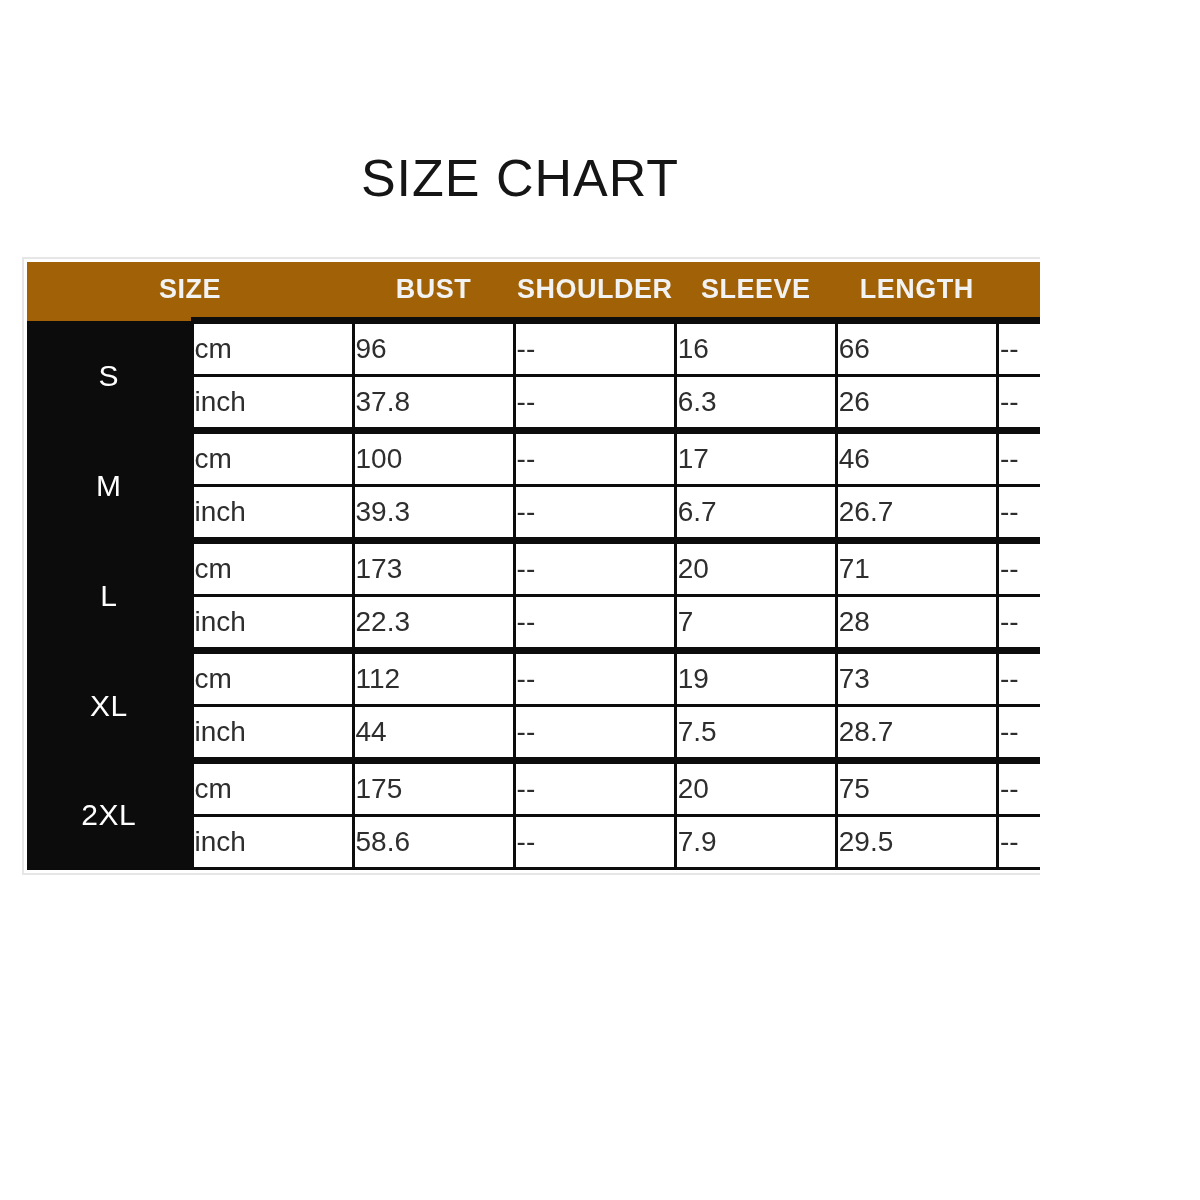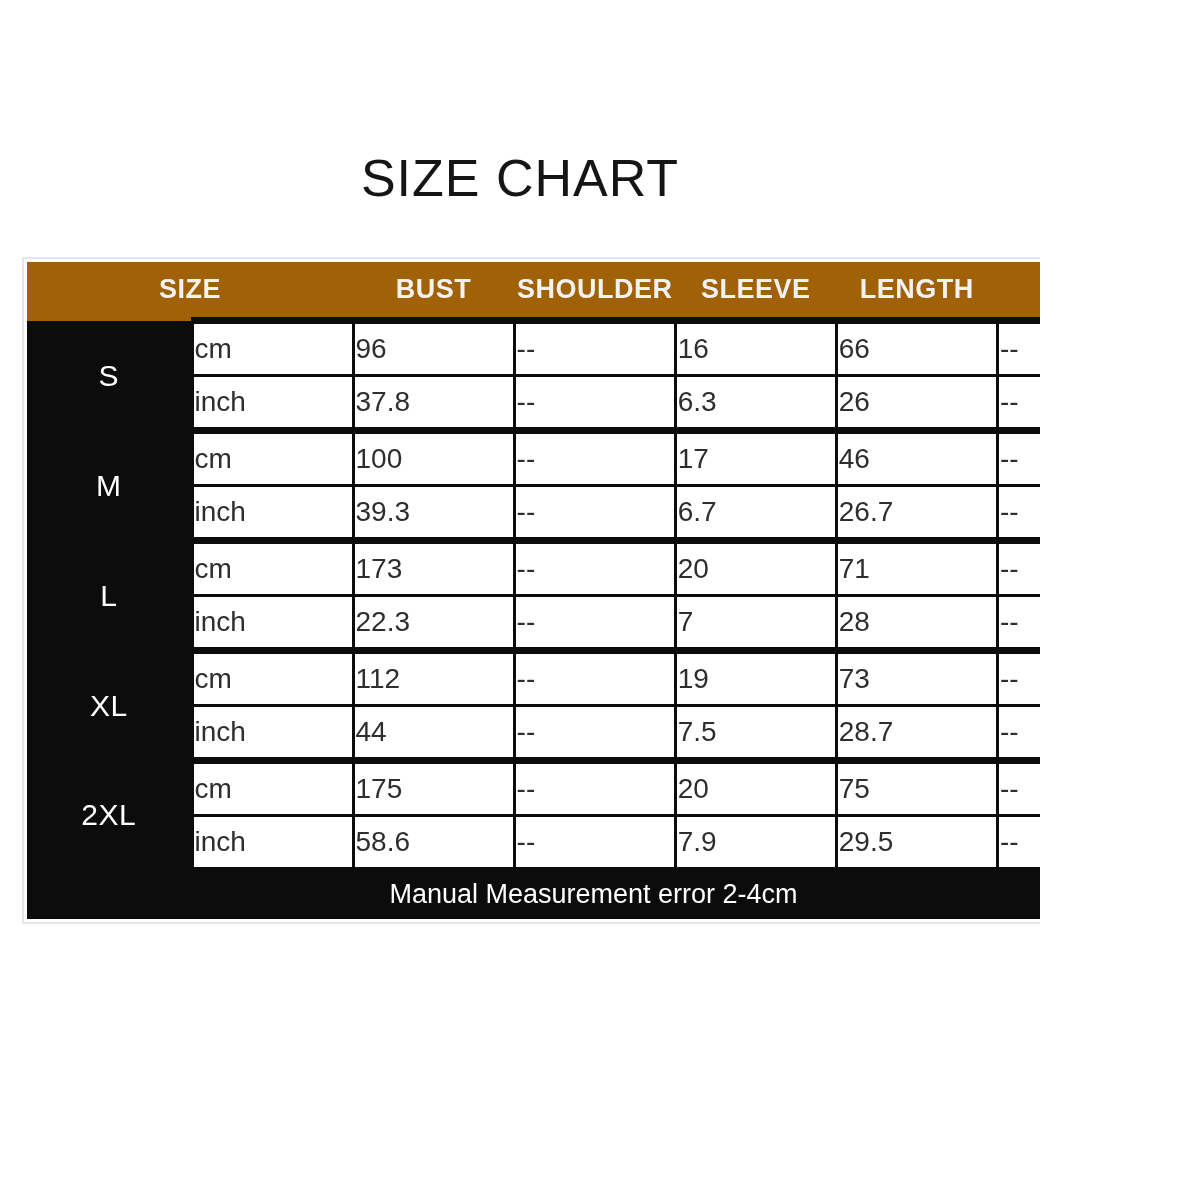--- a/index.html
+++ b/index.html
@@ -198,16 +198,15 @@
         <tr>
           <td class="unit-cell">inch</td>
           <td class="val-cell">58.6</td>
           <td class="val-cell">--</td>
           <td class="val-cell">7.9</td>
           <td class="val-cell">29.5</td>
           <td class="val-cell">--</td>
         </tr>
       </tbody>
     </table>
-    <div class="footer-note">Manual Measurement error 2-4cm</div>
   </div>
 
 </div>
 
 </body></html>

